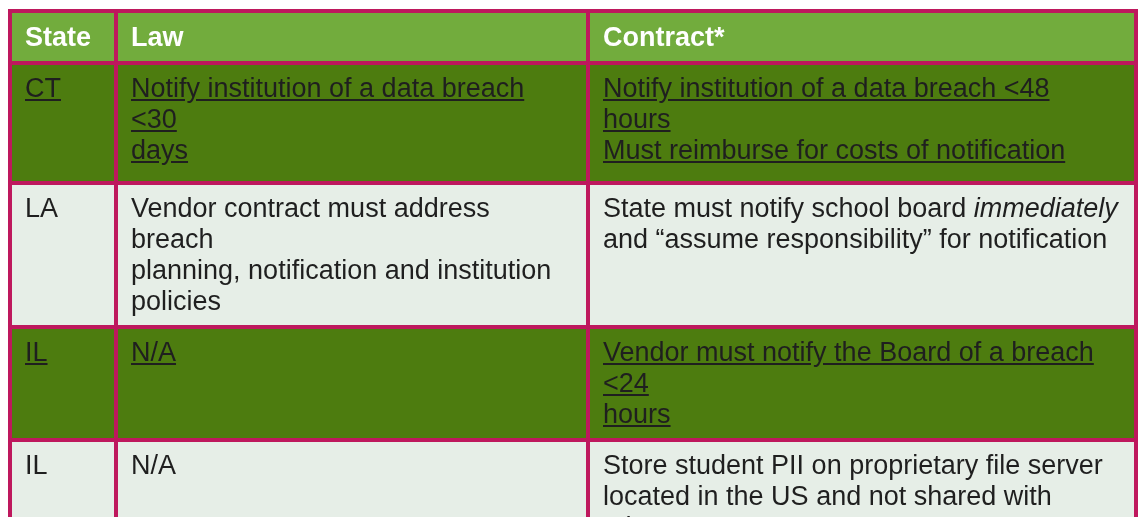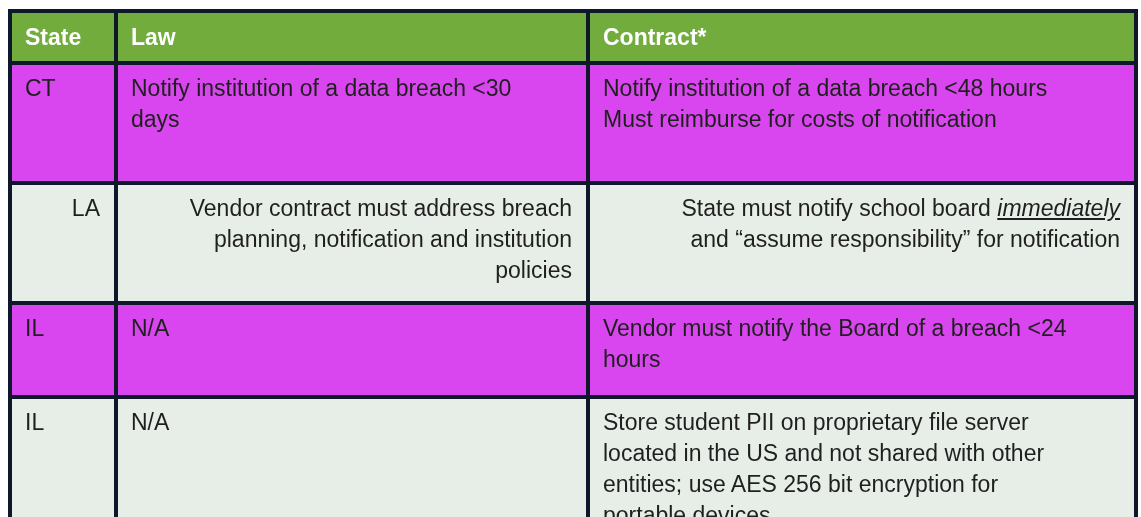--- a/index.html
+++ b/index.html
@@ -22,49 +22,49 @@
     width: 1126px;
     border-collapse: collapse;
     table-layout: fixed;
   }
   table.breach-table col.c1 { width: 106px; }
   table.breach-table col.c2 { width: 472px; }
   table.breach-table col.c3 { width: 548px; }
 
   table.breach-table th,
   table.breach-table td {
-    border: 4px solid #0f172a;
+    border: 4px solid #be185d;
     padding: 8px 14px 8px 13px;
     vertical-align: top;
-    font-size: 23px;
+    font-size: 27px;
     line-height: 31px;
     color: #1f1f1f;
     white-space: pre-line;
     overflow: hidden;
   }
   tr.header-row th {
     background: #72AC3D;
     color: #ffffff;
     font-weight: bold;
     text-align: left;
     vertical-align: middle;
     height: 40px;
     padding-top: 4px;
     padding-bottom: 4px;
     white-space: nowrap;
   }
-  tr.band-dark td  { background: #d946ef; }
+  tr.band-dark td  { background: #4d7c0f; text-decoration: underline; }
   tr.band-light td { background: #E6EEE7; }
 
   tr.row-1 td { height: 100px; }
-  tr.row-2 td { height: 100px; text-align: right; }
+  tr.row-2 td { height: 100px; }
   tr.row-3 td { height: 74px; }
   tr.row-4 td { height: 120px; }
 
-  td em { font-style: italic; text-decoration: underline; }
+  td em { font-style: italic; }
 </style>
 </head>
 <body>
 
 <div class="page">
   <table class="breach-table">
     <colgroup>
       <col class="c1">
       <col class="c2">
       <col class="c3">

